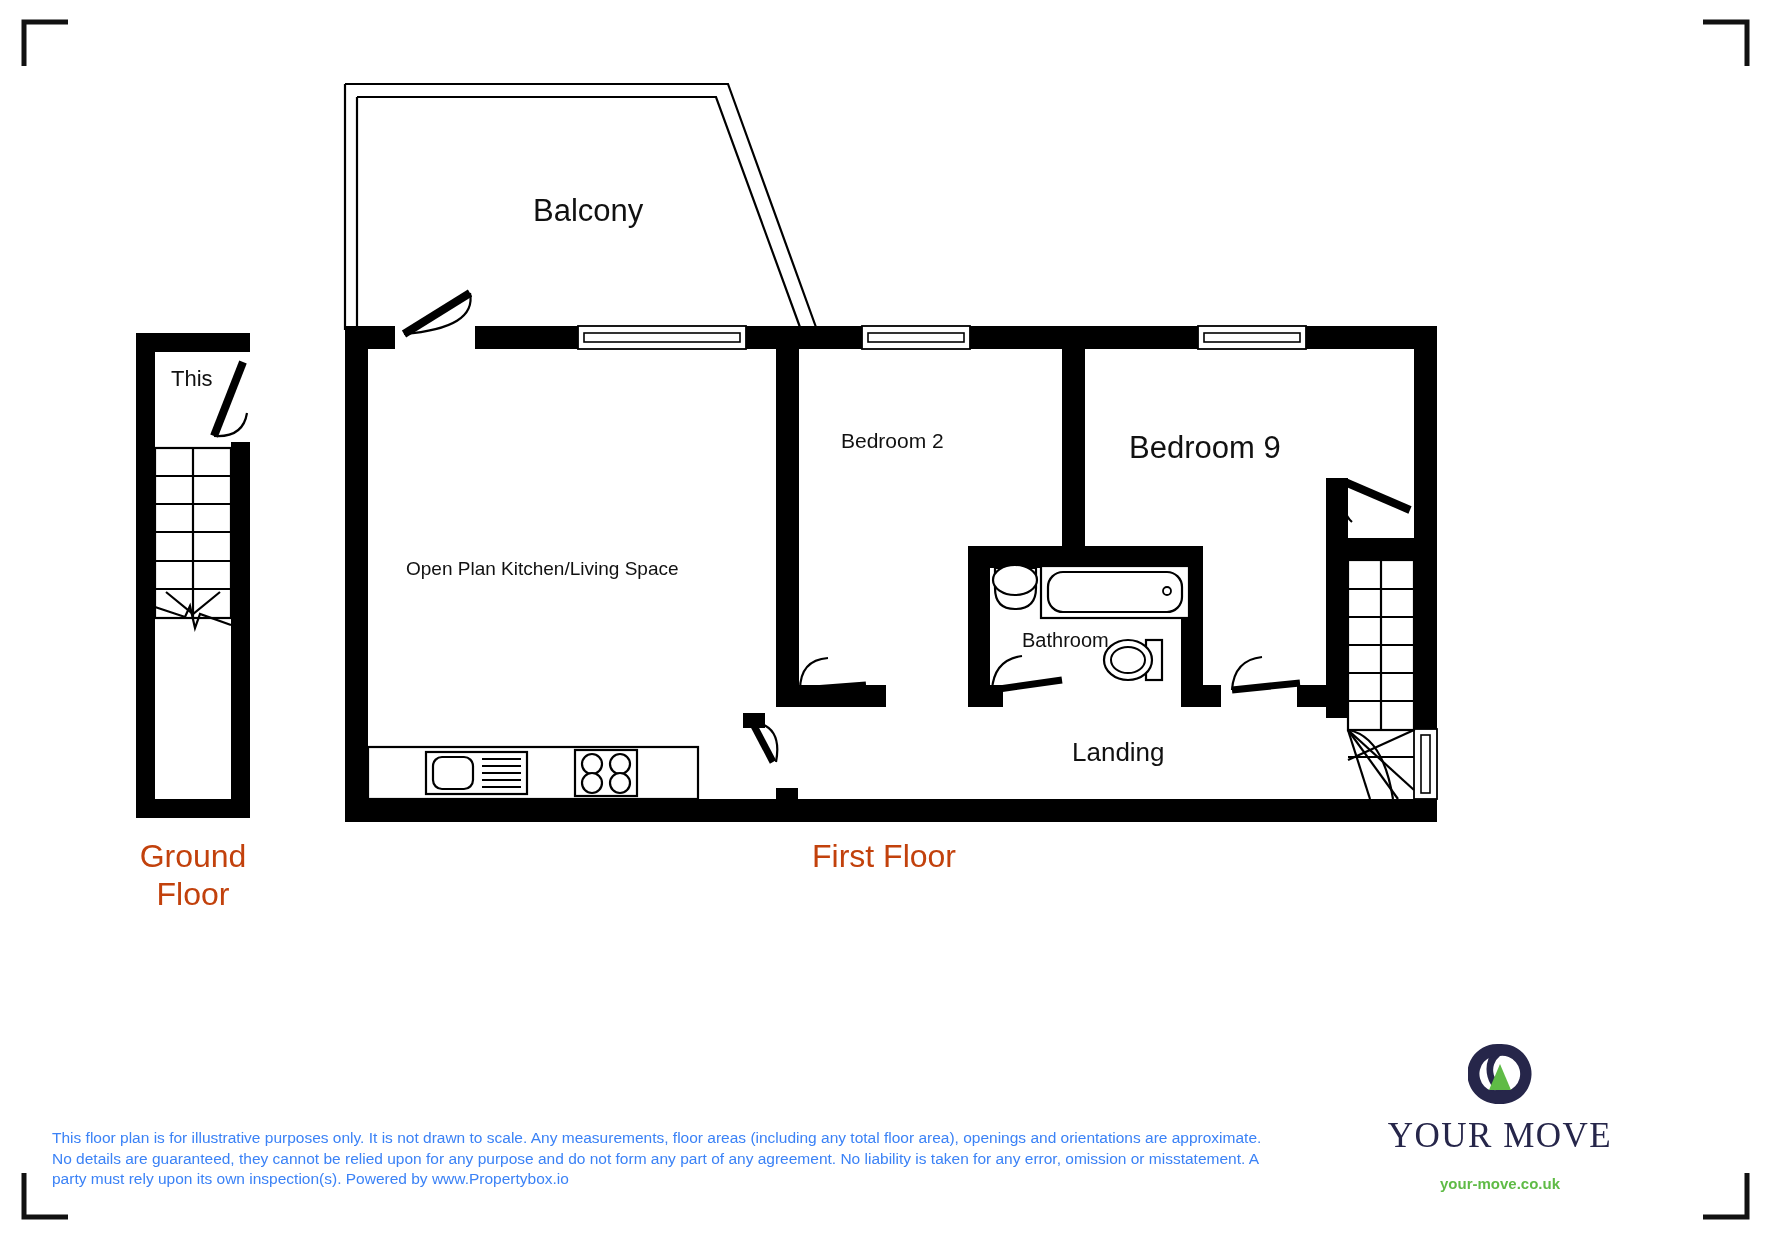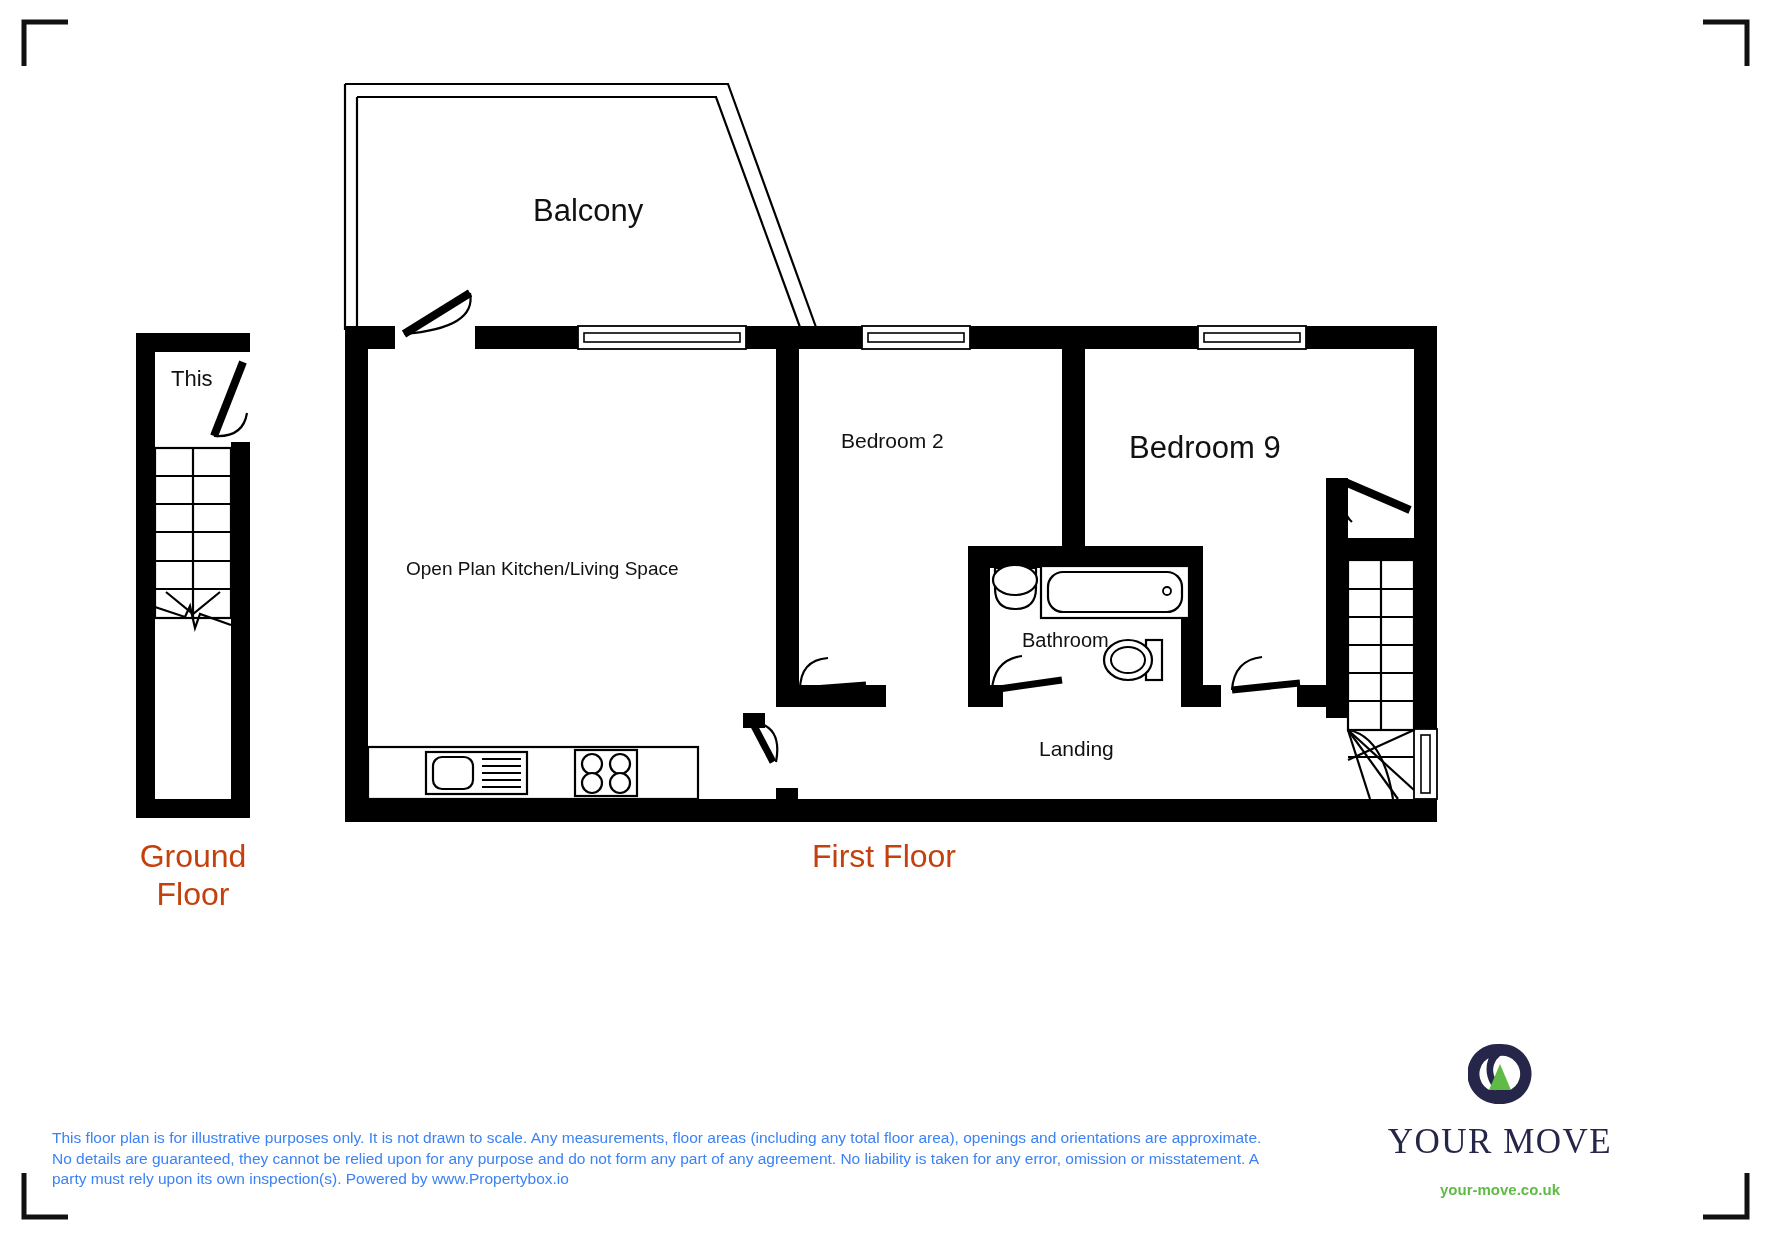--- a/index.html
+++ b/index.html
@@ -32,21 +32,21 @@
     position: absolute;
     white-space: nowrap;
     color: #111111;
     font-family: "Liberation Sans", sans-serif;
   }
   .lbl-balcony      { left: 533px; top: 193px;  font-size: 31px; }
   .lbl-openplan     { left: 406px; top: 558px;  font-size: 19px; }
   .lbl-bedroom2     { left: 841px; top: 429px;  font-size: 21px; }
   .lbl-bedroom1     { left: 1129px; top: 430px; font-size: 31px; }
   .lbl-bathroom     { left: 1006px; top: 629px; font-size: 20px; margin-left: 16px; }
-  .lbl-landing      { left: 1039px; top: 737px; font-size: 21px; }
+  .lbl-landing      { left: 1072px; top: 737px; font-size: 26px; }
   .lbl-hall         { left: 171px;  top: 366px; font-size: 22px; }
 
   .floor-title {
     position: absolute;
     white-space: nowrap;
     font-size: 32px;
     color: #c2410c;
     text-align: center;
   }
   .title-ground { left: 113px; top: 838px; width: 160px; line-height: 1.18; white-space: normal; }
@@ -76,21 +76,21 @@
     width: 64px;
     height: 64px;
     margin: 0 auto;
     display: block;
   }
   #logo-word {
     font-family: "Liberation Serif", serif;
     font-size: 35px;
     letter-spacing: 1.5px;
     color: #26264a;
-    margin-top: 18px;
+    margin-top: 12px;
     line-height: 1.05;
   }
   #logo-url {
     font-family: "Liberation Sans", sans-serif;
     font-size: 15px;
     font-weight: bold;
     color: #5fbb46;
     margin-top: 20px;
   }
 </style>

